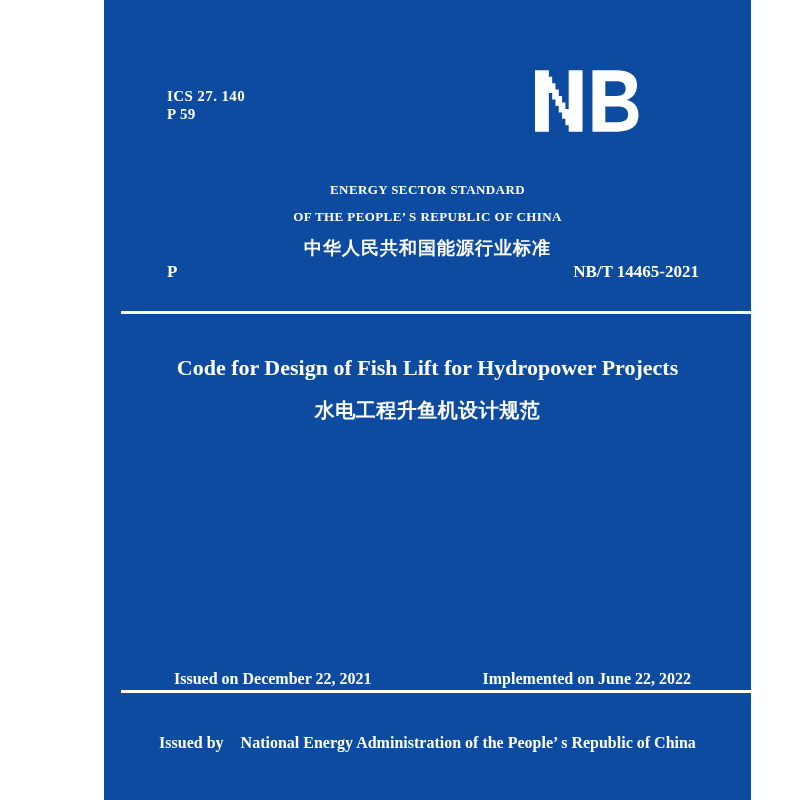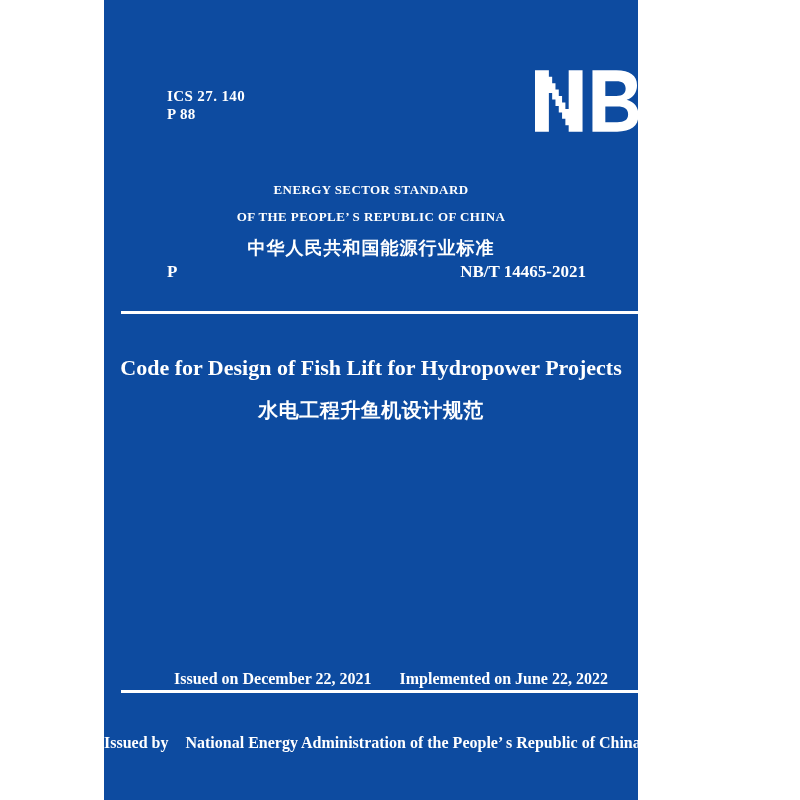--- a/index.html
+++ b/index.html
@@ -8,21 +8,21 @@
     width: 800px;
     height: 800px;
     background: #ffffff;
     overflow: hidden;
     font-family: "Liberation Serif", "DejaVu Serif", serif;
   }
   .cover {
     position: absolute;
     left: 104px;
     top: 0;
-    width: 534px;
+    width: 647px;
     height: 800px;
     background: #0d4ba0;
     color: #ffffff;
   }
   .ics-block {
     position: absolute;
     top: 87px;
     left: 63px;
     font-weight: bold;
     font-size: 15px;
@@ -133,21 +133,21 @@
   .issued-by-row .label { margin-right: 17px; }
 </style>
 </head>
 <body>
 
 <div class="page">
   <div class="cover">
 
     <div class="ics-block">
       <div>ICS 27. 140</div>
-      <div>P 88</div>
+      <div>P 59</div>
     </div>
 
     <svg class="nb-logo" viewBox="0 0 106 62" xmlns="http://www.w3.org/2000/svg" aria-hidden="true">
       <path fill="#ffffff" d="M0 62 L0 0 L14 0
         L14 6.5 L17.33 6.5 L17.33 13 L20.67 13 L20.67 19.5 L24 19.5 L24 26
         L27.33 26 L27.33 32.5 L30.67 32.5 L30.67 39 L34 39
         L34 0 L48 0 L48 62 L34 62
         L34 55.5 L30.67 55.5 L30.67 49 L27.33 49 L27.33 42.5 L24 42.5 L24 36
         L20.67 36 L20.67 29.5 L17.33 29.5 L17.33 23 L14 23 L14 62 Z"></path>
       <path fill="#ffffff" fill-rule="evenodd" d="M58 0 L82 0

